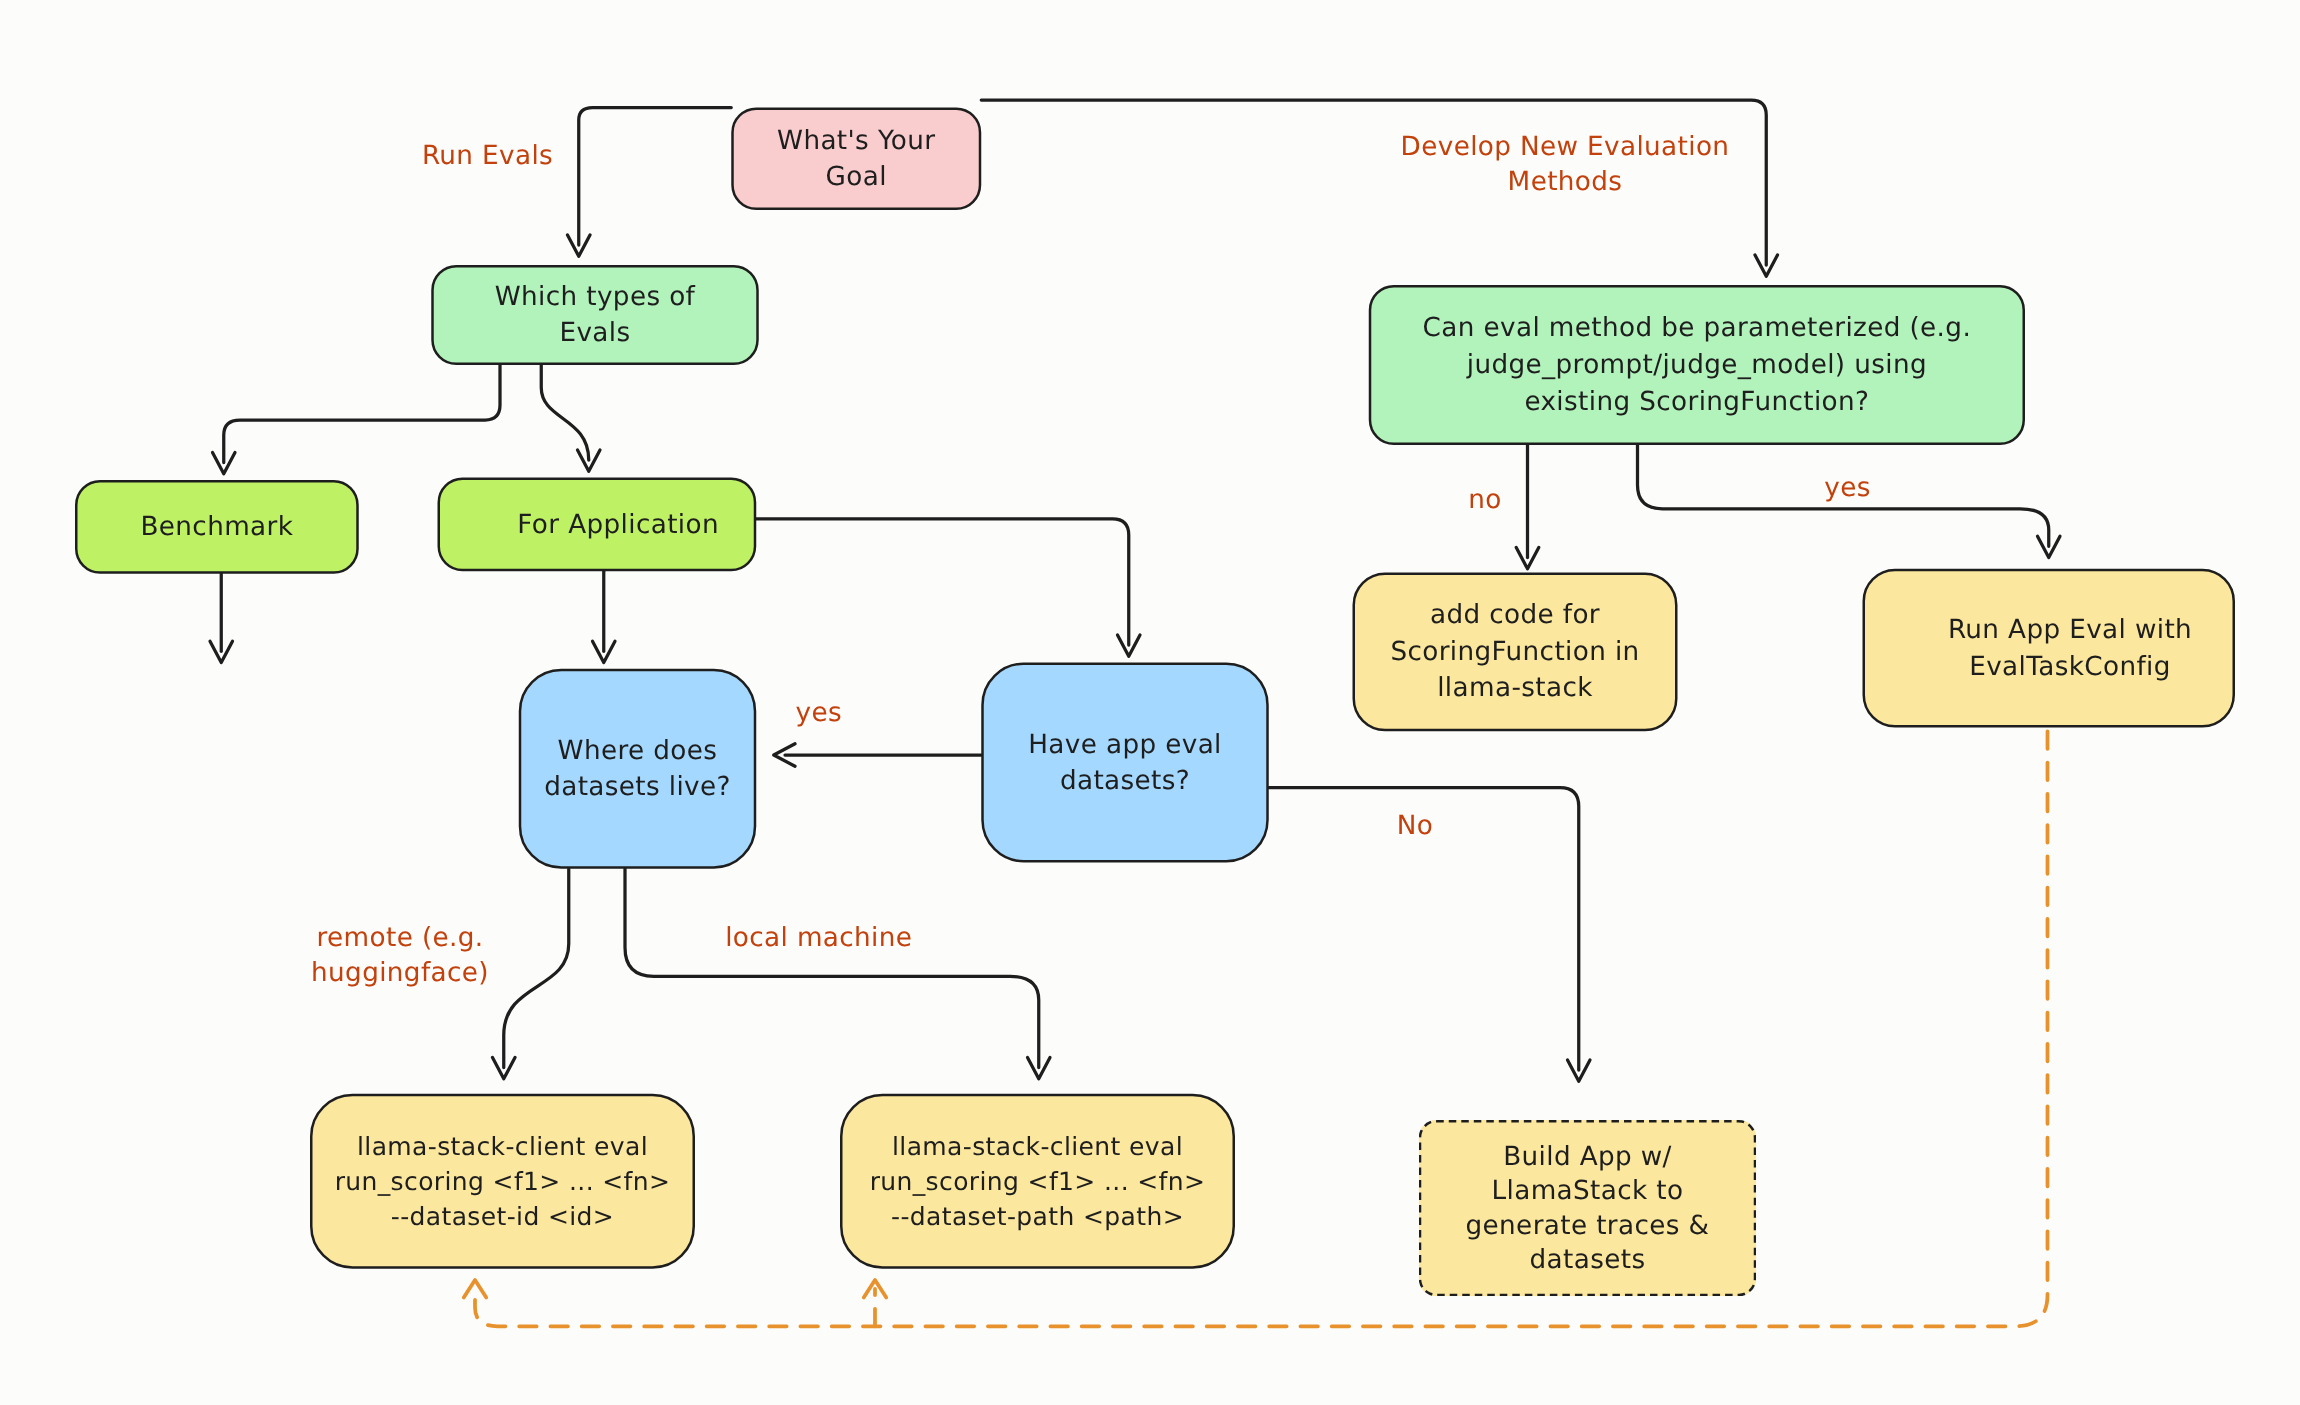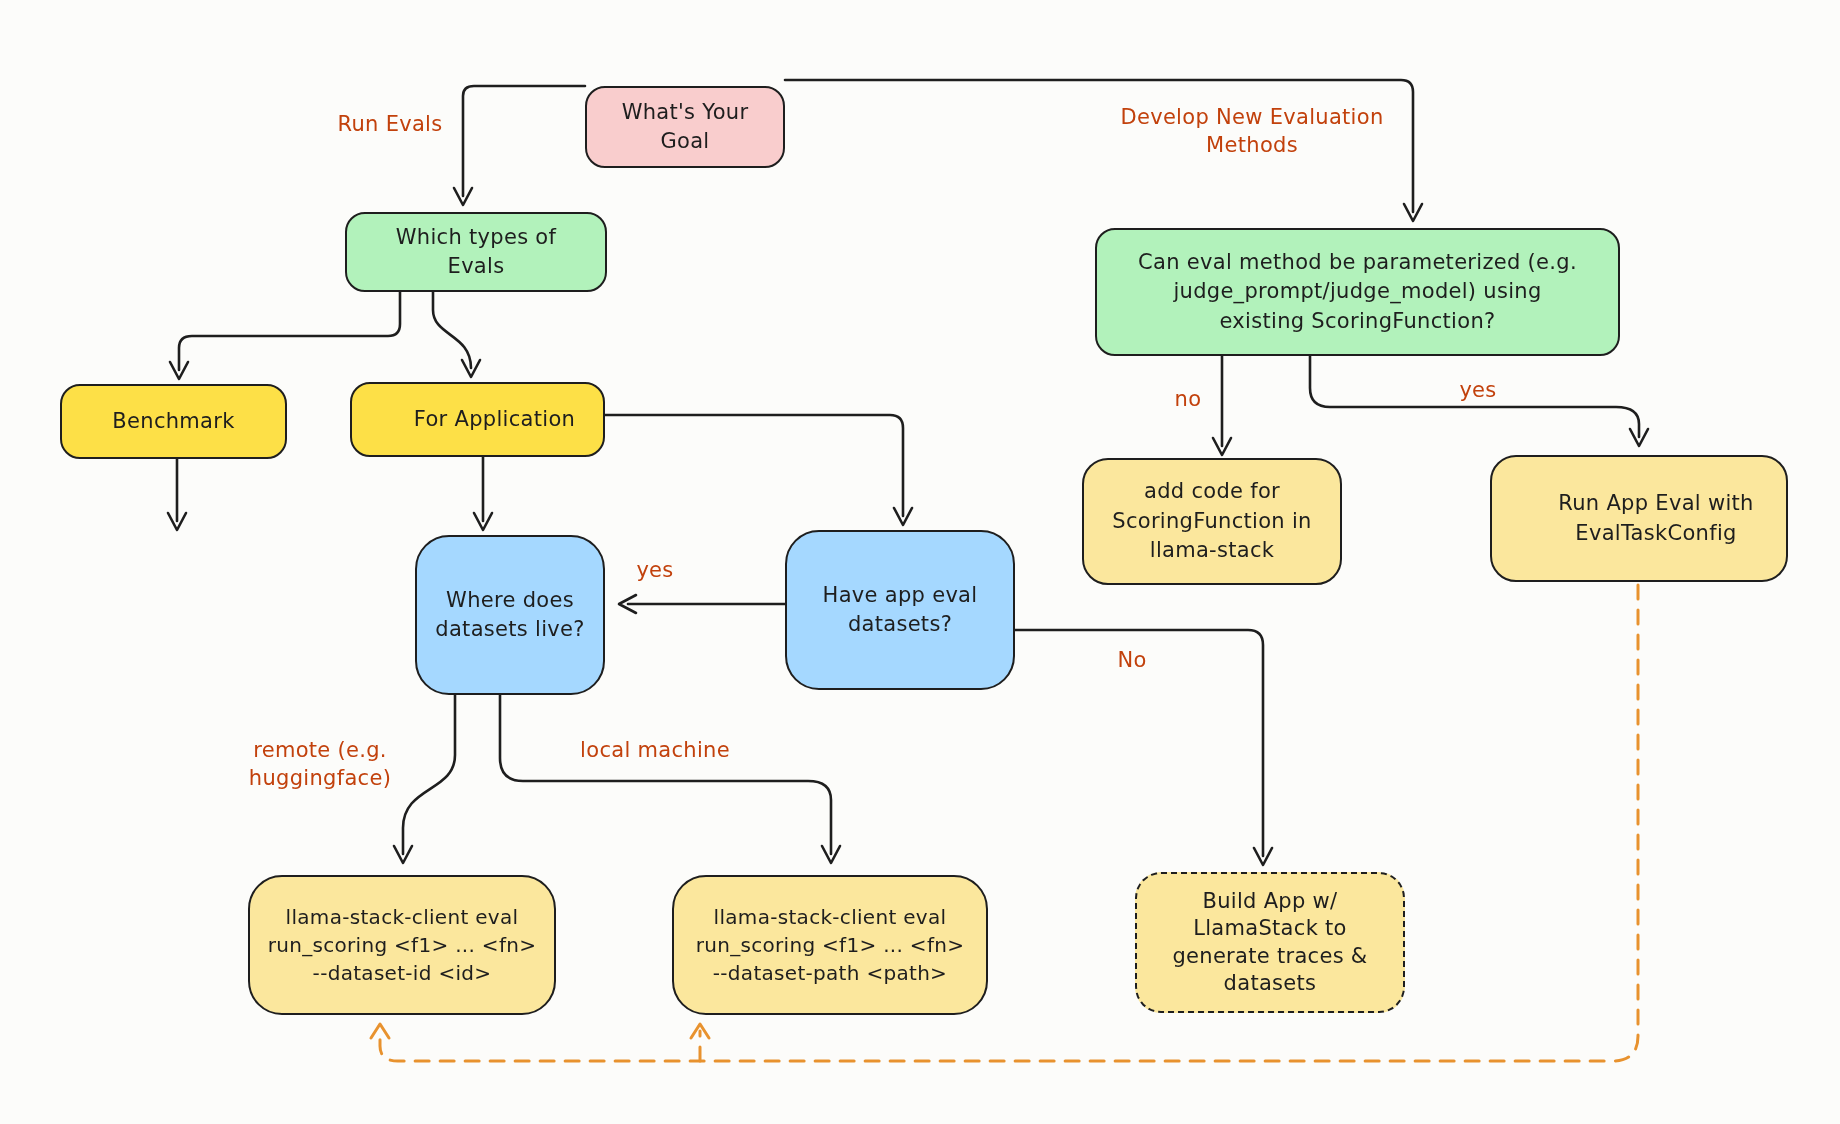--- a/index.html
+++ b/index.html
@@ -22,21 +22,21 @@
     font-size:21px;
     line-height:1.4;
     letter-spacing:.3px;
     padding:6px 10px;
     box-sizing:border-box;
   }
   .pink{background:#f9cdcd;margin-top:38px;}
   .green{background:#b2f2bb;}
   .blue{background:#a5d8ff;}
   .yellow{background:#fbe79d;}
-  .white{background:#fde047;}
+  .white{background:#bef264;}
   .r-lg{border-radius:34px;}
   .dashedge{border-style:dashed;}
   .elabel{
     position:absolute;
     text-align:center;
     white-space:pre-line;
     font-size:21px;
     line-height:1.35;
     letter-spacing:.3px;
     color:#c2410c;
@@ -108,21 +108,21 @@
 EvalTaskConfig</div>
 
   <div class="node yellow r-lg" style="left:248px;top:875px;width:308px;height:140px;font-size:20px;">llama-stack-client eval
 run_scoring &lt;f1&gt; ... &lt;fn&gt;
 --dataset-id &lt;id&gt;</div>
 
   <div class="node yellow r-lg" style="left:672px;top:875px;width:316px;height:140px;font-size:20px;">llama-stack-client eval
 run_scoring &lt;f1&gt; ... &lt;fn&gt;
 --dataset-path &lt;path&gt;</div>
 
-  <div class="node yellow dashedge" style="left:1135px;top:872px;width:270px;height:141px;border-radius:26px;line-height:1.3;">Build App w/
+  <div class="node yellow dashedge" style="left:1135px;top:896px;width:270px;height:141px;border-radius:14px;line-height:1.3;">Build App w/
 LlamaStack to
 generate traces &amp;
 datasets</div>
 
   <div class="elabel" style="left:300px;top:110px;width:180px;">Run Evals</div>
 
   <div class="elabel" style="left:1082px;top:103px;width:340px;">Develop New Evaluation
 Methods</div>
 
   <div class="elabel" style="left:615px;top:556px;width:80px;">yes</div>

